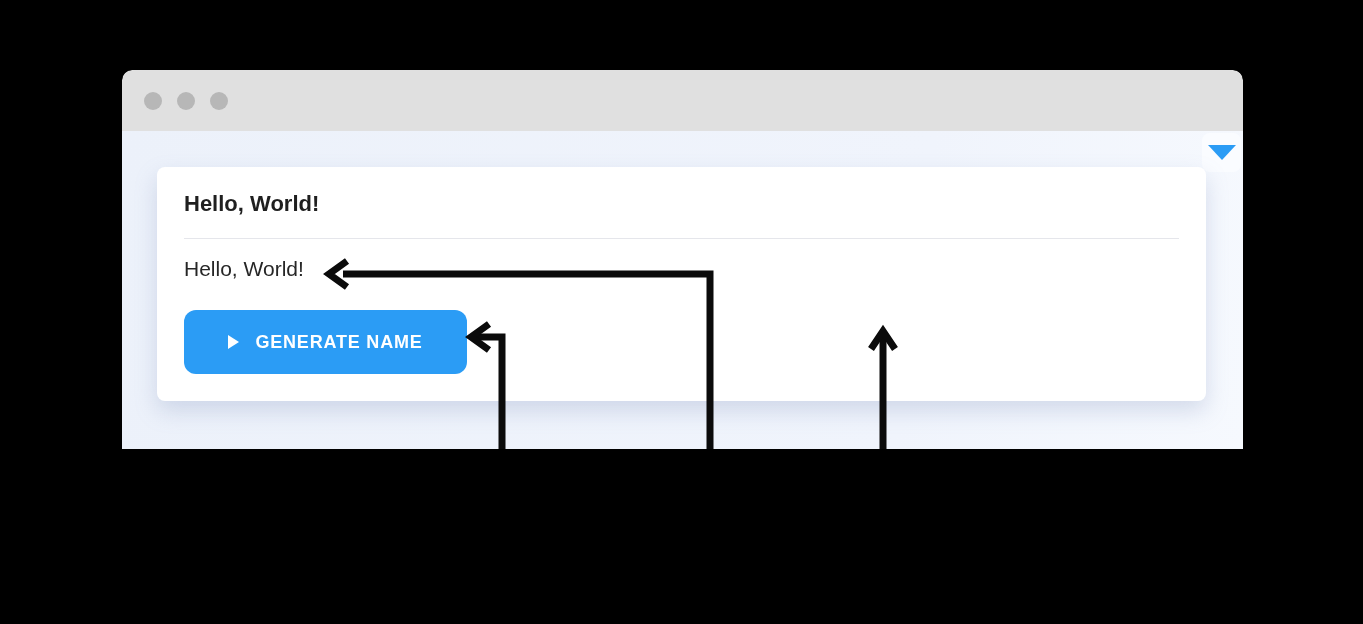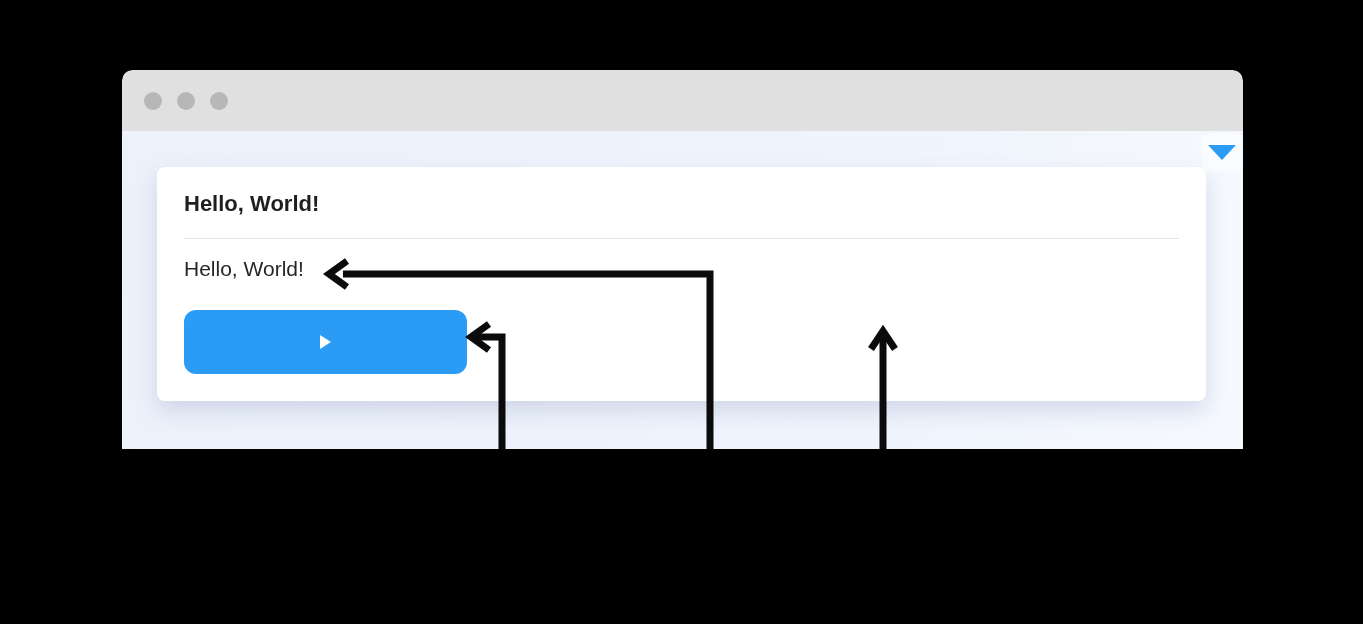--- a/index.html
+++ b/index.html
@@ -164,20 +164,21 @@
       <div class="caret-panel">
         <span class="caret-down"></span>
       </div>
 
       <div class="card">
         <h1 class="card-heading">Hello, World!</h1>
         <hr class="card-divider">
         <p class="card-output">Hello, World!</p>
         <button class="generate-btn">
           <span class="play-icon"></span>
+          <span>GENERATE NAME</span>
         </button>
       </div>
 
     </div>
   </div>
 
   <svg class="arrows-overlay" viewBox="0 0 1363 624">
 
     <g>
       <path d="M 343 274 H 710 V 449"></path>

